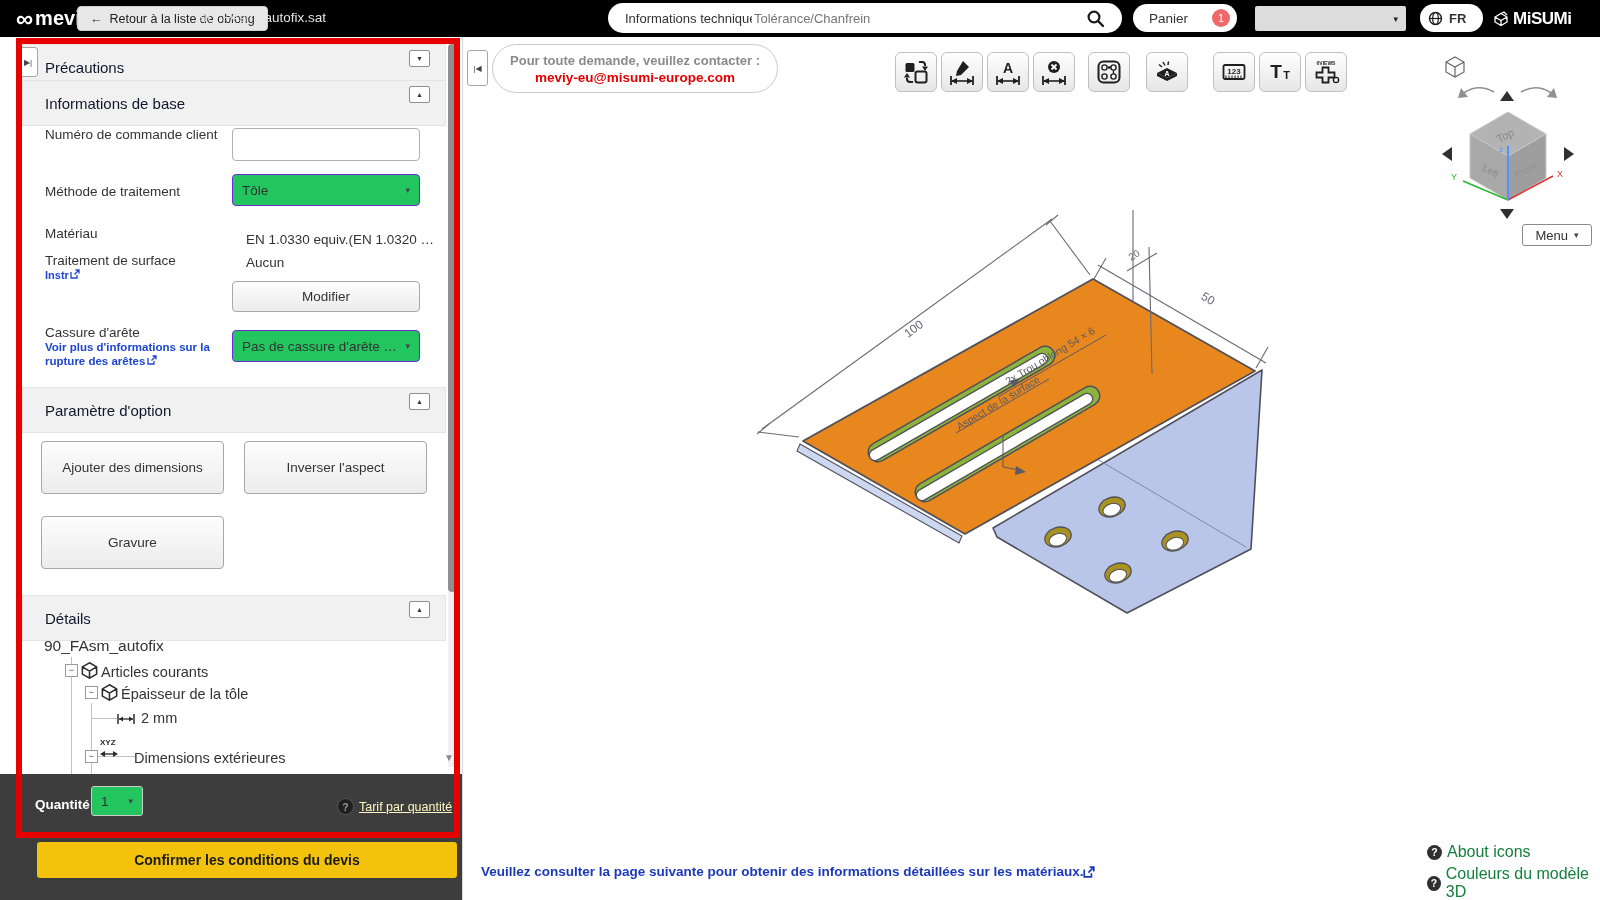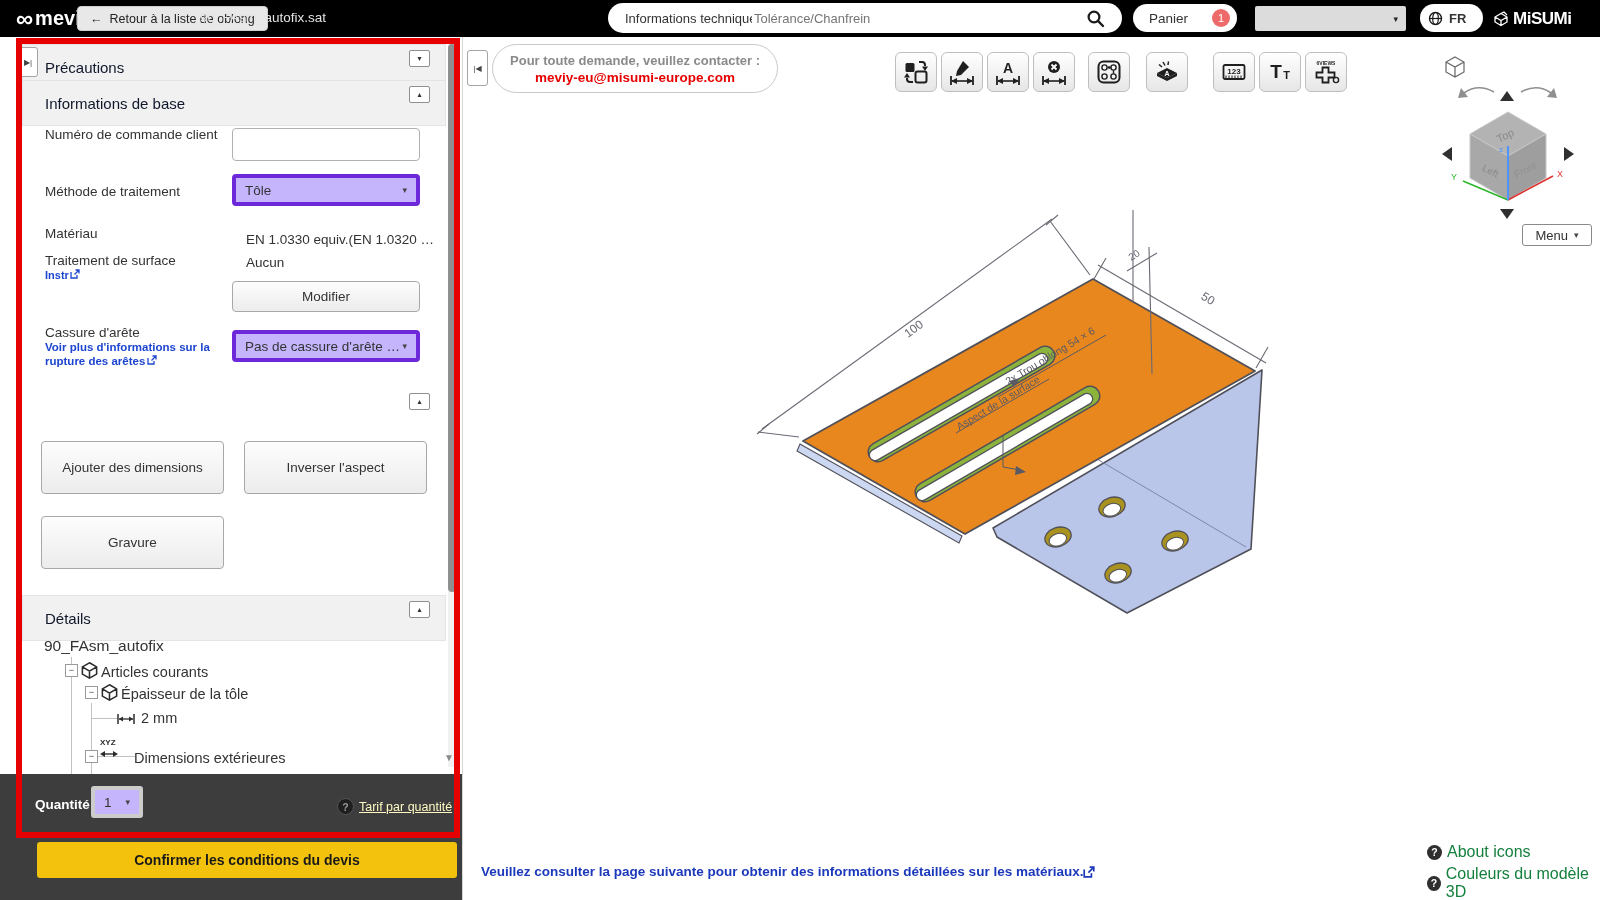--- a/index.html
+++ b/index.html
@@ -13,21 +13,21 @@
            font-size:12.5px;display:flex;align-items:center;gap:7px;padding:0 12px;cursor:pointer}
   .pill{background:#fff;border-radius:16px;display:flex;align-items:center}
   
   #sidepanel{left:0;top:37px;width:462px;height:737px;background:#fff;z-index:10}
   .sechead{background:#f1f1f1;border:1px solid #e4e4e4;height:46px;display:flex;align-items:center;
            padding-left:22px;font-size:15px;color:#0f172a}
   .toggle{width:21px;height:17px;background:#fff;border:1px solid #8f8f8f;border-radius:2px;
           font-size:8px;color:#333;display:flex;align-items:center;justify-content:center;cursor:pointer}
   .flabel{font-size:13.5px;color:#333;line-height:1.3}
   .inp{border:1px solid #b0b0b0;border-radius:4px;background:#fff;font-size:13.5px;padding:0 9px;color:#333}
-  .sel{border:4px solid #6d28d9;border-radius:4px;background:#c4b5fd;font-size:13.5px;color:#333;
+  .sel{border:1px solid #6d28d9;border-radius:4px;background:#22c55e;font-size:13.5px;color:#333;
        display:flex;align-items:center;padding:12px 9px;cursor:pointer;justify-content:space-between}
   .chev{font-size:9px;color:#444}
   .blink{color:#1d45cf;text-decoration:none;cursor:pointer}
   .gbtn{background:linear-gradient(#fdfdfd,#ececec);border:1px solid #a8a8a8;border-radius:4px;
         color:#333;font-size:13.5px;display:flex;align-items:center;justify-content:center;cursor:pointer}
   .treelabel{font-size:14.5px;color:#333;white-space:nowrap}
   .expander{width:13px;height:13px;background:#fff;border:1px solid #9a9a9a;font-size:9px;color:#444;
             display:flex;align-items:center;justify-content:center;line-height:1;cursor:pointer}
   .guide{background:#c2c2c2}
   
@@ -145,20 +145,23 @@
   <div class="abs" style="left:45px;top:303px;width:176px;font-size:11.5px;line-height:1.25;font-weight:bold">
     <span class="blink">Voir plus d'informations sur la rupture des arêtes</span><svg width="10" height="10" viewBox="0 0 10 10" style="margin-left:2px">
         <path d="M1,3 v6 h6 v-3 M5.5,1 h3.5 v3.5 M9,1 L4.5,5.5" fill="none" stroke="#1d45cf" stroke-width="1.3"></path>
       </svg>
   </div>
   <div class="abs sel" style="left:232px;top:293px;width:188px;height:32px">
     <span>Pas de cassure d'arête …</span>
     <span class="chev">▾</span>
   </div>
 
+  <div class="abs sechead" style="left:22px;top:350px;width:424px">
+    <span>Paramètre d'option</span>
+  </div>
   <div class="abs toggle" style="left:409px;top:356px">
     <span>▴</span>
   </div>
 
   <button class="abs gbtn" style="left:41px;top:404px;width:183px;height:53px">
     <span>Ajouter des dimensions</span>
   </button>
   <button class="abs gbtn" style="left:41px;top:479px;width:183px;height:53px">
     <span>Gravure</span>
   </button>

